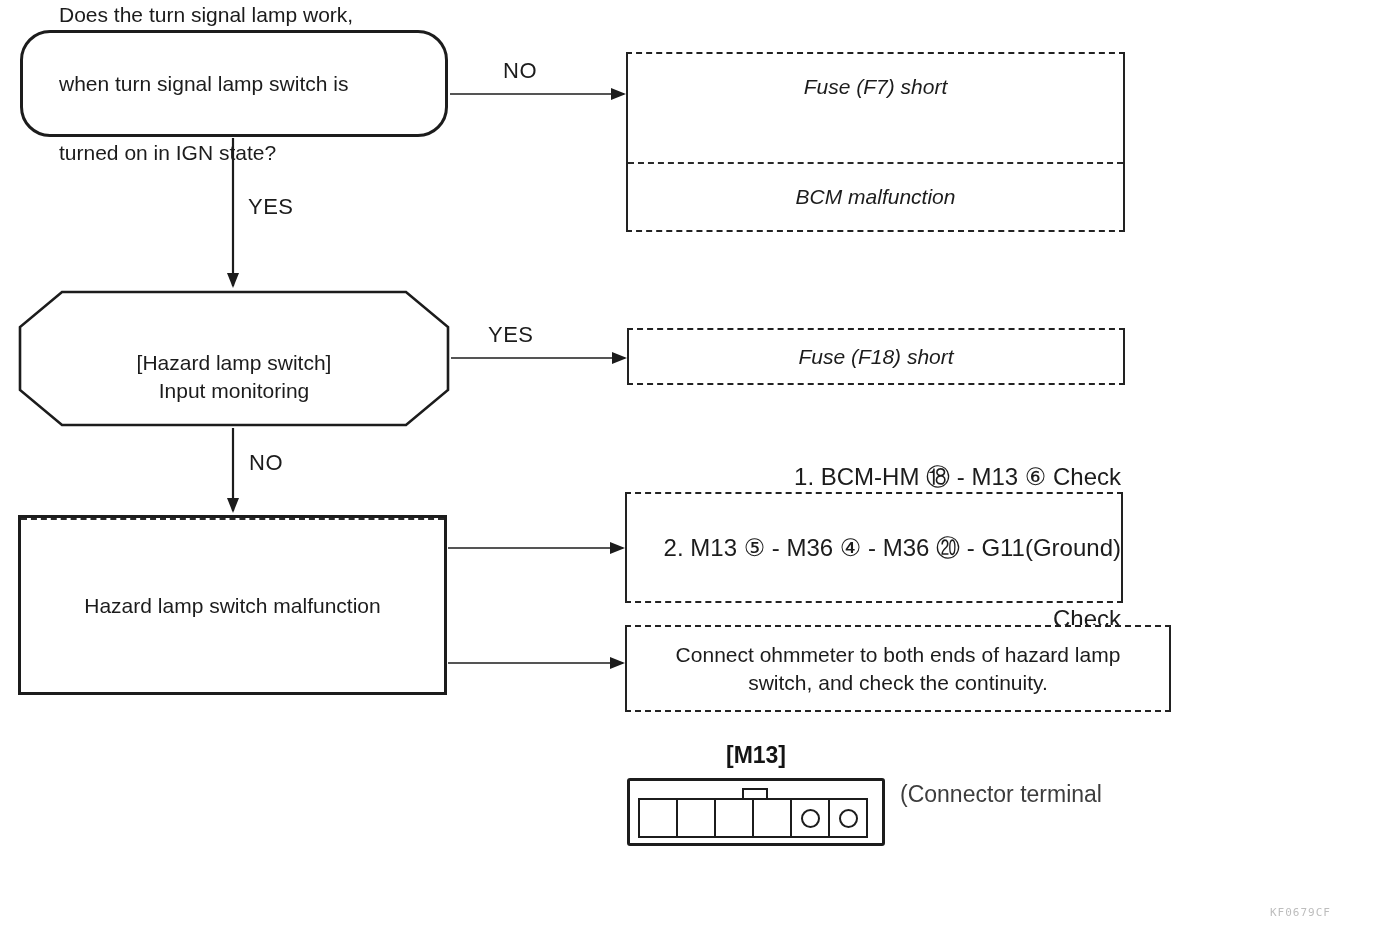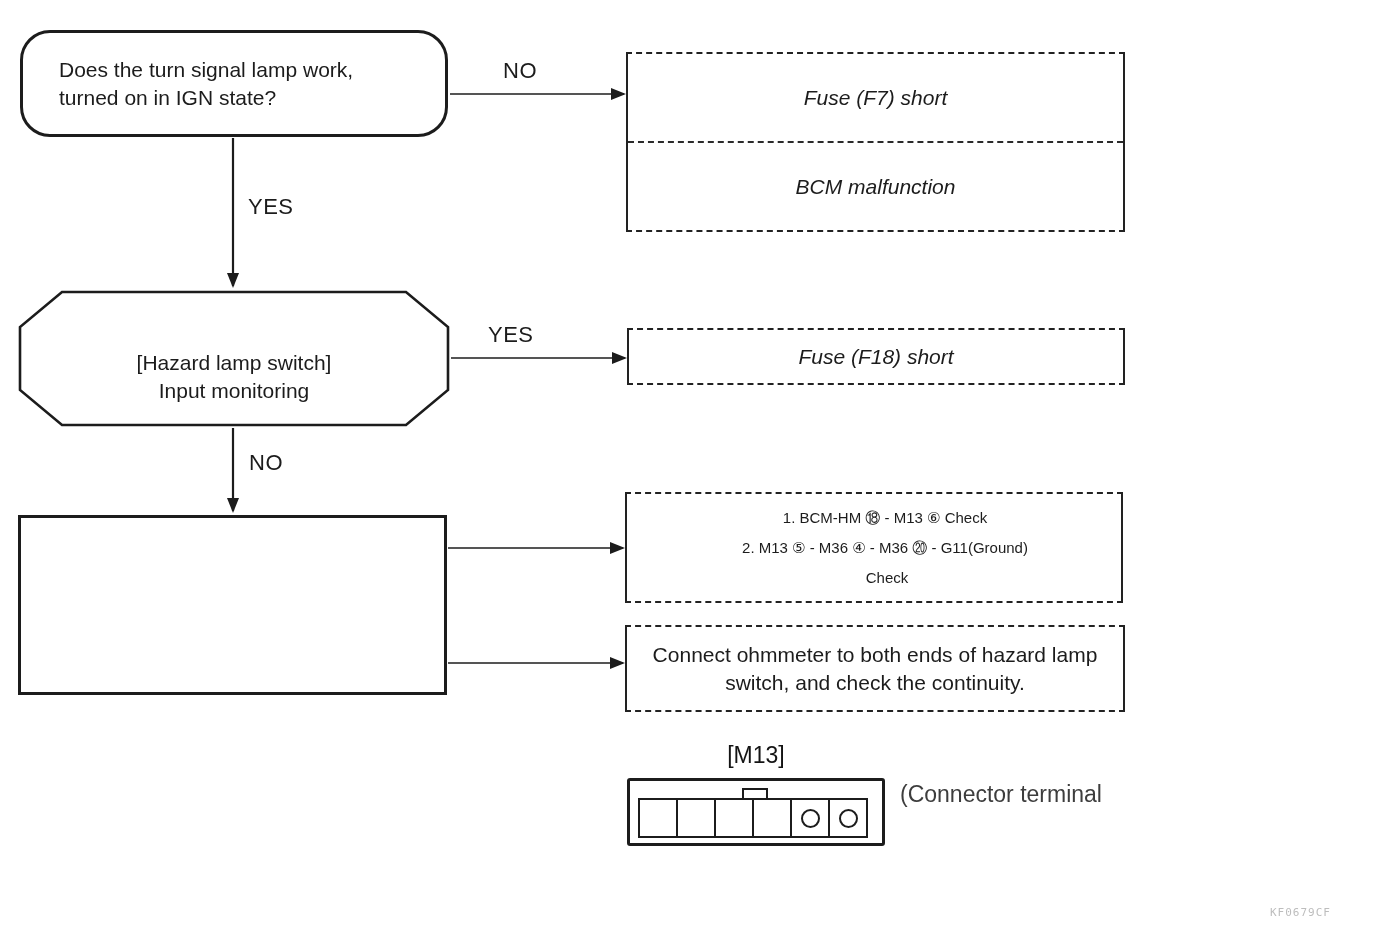--- a/index.html
+++ b/index.html
@@ -1,52 +1,52 @@
 <!DOCTYPE html>
 <html><head>
 <meta charset="utf-8">
 <style>
   html,body{margin:0;padding:0;background:#ffffff;}
   .page{
     position:relative;width:1392px;height:944px;background:#ffffff;overflow:hidden;
     font-family:"Liberation Sans","DejaVu Sans",sans-serif;color:#1c1c1c;
   }
   .overlay{position:absolute;left:0;top:0;width:1392px;height:944px;pointer-events:none;}
-  .node{position:absolute;box-sizing:border-box;background:#ffffff;}
+  .node{position:absolute;box-sizing:border-box;background:#ffffff;gap:41px;}
   .txt{font-size:21px;line-height:28px;color:#1c1c1c;}
   
   .q1{left:20px;top:30px;width:428px;height:107px;border:3px solid #1c1c1c;border-radius:30px;
       display:flex;flex-direction:column;justify-content:center;padding-left:36px;}
   
   .oct{left:18px;top:290px;width:432px;height:174px;background:transparent;}
   .oct .oct-text{position:absolute;left:0;top:0;width:100%;height:100%;
       display:flex;flex-direction:column;justify-content:center;align-items:center;text-align:center;}
   
   .rcol{border-color:#222;border-width:2px;border-style:dashed solid;
         display:flex;flex-direction:column;}
   .rrow{flex:1;display:flex;align-items:center;justify-content:center;text-align:center;font-style:italic;}
   .rdiv{border-top:2px dashed #2a2a2a;}
   .box-f7{left:626px;top:52px;width:499px;height:180px;}
   .box-f18{left:627px;top:328px;width:498px;height:57px;}
   .box-check1{left:625px;top:492px;width:498px;height:111px;justify-content:center;}
-  .box-check1 .chk-line{font-size:15px;line-height:30px;text-align:center;padding-left:22px;}
+  .box-check1 .chk-line{font-size:24px;line-height:30px;text-align:right;padding-left:22px;}
   .box-check1 .chk-indent{padding-left:26px;}
-  .box-check2{left:625px;top:625px;width:500px;height:87px;align-items:center;justify-content:center;
+  .box-check2{left:625px;top:625px;width:546px;height:87px;align-items:center;justify-content:center;
       display:flex;flex-direction:row;text-align:center;}
   .box-check2 .txt{display:block;max-width:470px;}
   
   .causes{left:18px;top:515px;width:429px;height:180px;border:3px solid #1c1c1c;display:flex;flex-direction:column;}
   .causes .crow{flex:1;display:flex;align-items:center;justify-content:center;text-align:center;}
   .causes .crow .txt{max-width:330px;}
   .causes .cdiv{border-top:2px dashed #2a2a2a;}
   
   .blabel{position:absolute;font-size:22px;color:#1c1c1c;letter-spacing:0.5px;}
   
   .m13-title{position:absolute;left:627px;top:742px;width:258px;text-align:center;
-      font-size:23px;font-weight:normal;color:#141414;}
+      font-size:23px;font-weight:bold;color:#141414;}
   .connector{left:627px;top:778px;width:258px;height:68px;border:3px solid #1c1c1c;border-radius:3px;}
   .cellrow{position:absolute;left:8px;top:17px;display:flex;height:40px;}
   .cell{width:40px;box-sizing:border-box;border:2px solid #1c1c1c;background:#fff;
       display:flex;align-items:center;justify-content:center;}
   .cell + .cell{margin-left:-2px;}
   .tcircle{width:19px;height:19px;border:2.5px solid #1c1c1c;border-radius:50%;box-sizing:border-box;}
   .tab{position:absolute;left:112px;top:7px;width:26px;height:12px;box-sizing:border-box;
       border:2px solid #1c1c1c;border-bottom:none;background:#fff;}
   .caption{position:absolute;left:900px;top:778px;font-size:23px;line-height:33px;color:#3d3d3d;}
   .footer-code{position:absolute;left:1262px;top:906px;font-size:11px;color:#bdbdbd;
@@ -72,20 +72,21 @@
 
     <line x1="233" y1="428" x2="233" y2="511" stroke="#1c1c1c" stroke-width="2.2" marker-end="url(#arr)"></line>
 
     <line x1="448" y1="548" x2="623" y2="548" stroke="#1c1c1c" stroke-width="1.6" marker-end="url(#arr)"></line>
 
     <line x1="448" y1="663" x2="623" y2="663" stroke="#1c1c1c" stroke-width="1.3" marker-end="url(#arr)"></line>
   </svg>
 
   <div class="node q1">
     <div class="txt">Does the turn signal lamp work,</div>
+    <div class="txt">when turn signal lamp switch is</div>
     <div class="txt">turned on in IGN state?</div>
   </div>
 
   <div class="blabel" style="left:503px;top:58px;">NO</div>
   <div class="blabel" style="left:248px;top:194px;">YES</div>
   <div class="blabel" style="left:488px;top:322px;">YES</div>
   <div class="blabel" style="left:249px;top:450px;">NO</div>
 
   <div class="node rcol box-f7">
     <div class="rrow">
@@ -106,20 +107,23 @@
     </div>
   </div>
 
   <div class="node rcol box-f18">
     <div class="rrow">
       <span class="txt">Fuse (F18) short</span>
     </div>
   </div>
 
   <div class="node causes">
+    <div class="crow cdiv">
+      <span class="txt">Hazard lamp switch malfunction</span>
+    </div>
   </div>
 
   <div class="node rcol box-check1">
     <div class="chk-line">1. BCM-HM ⑱ - M13 ⑥  Check</div>
     <div class="chk-line">2. M13 ⑤ - M36 ④ - M36 ⑳ - G11(Ground)</div>
     <div class="chk-line chk-indent">Check</div>
   </div>
 
   <div class="node rcol box-check2">
     <span class="txt">Connect ohmmeter to both ends of hazard lamp switch, and check the continuity.</span>

